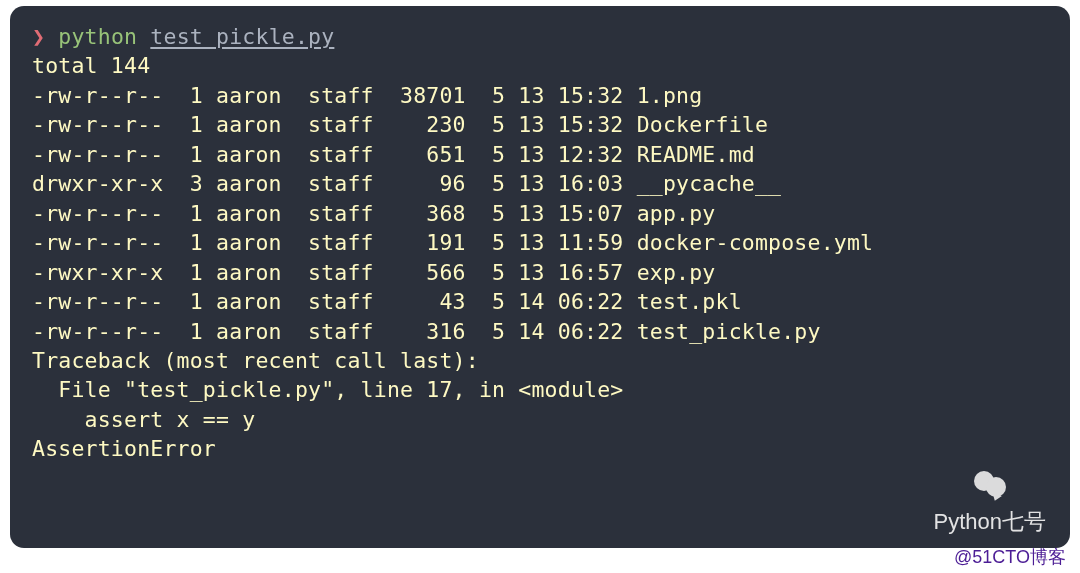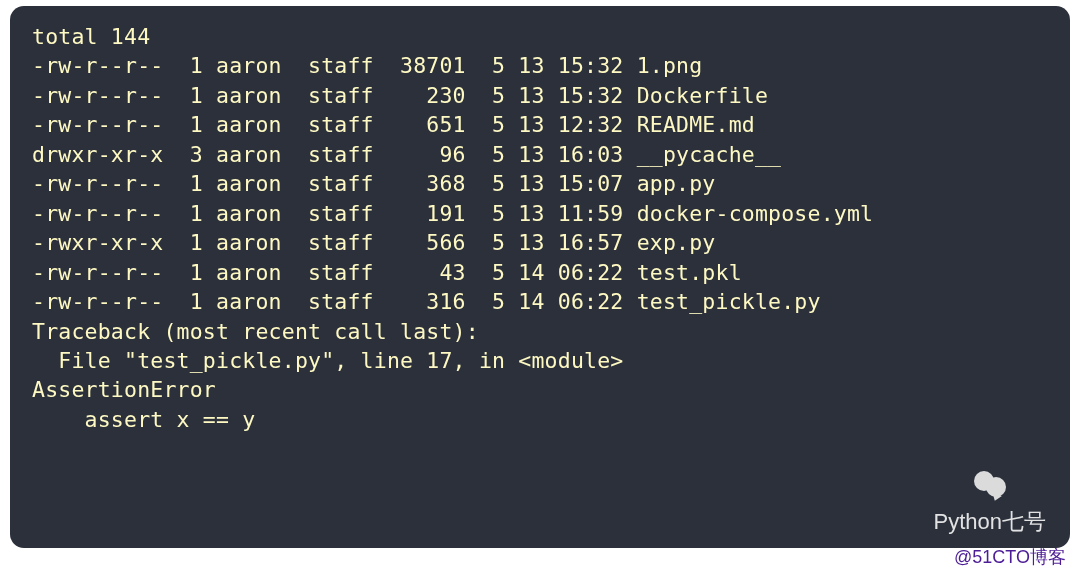--- a/index.html
+++ b/index.html
@@ -70,36 +70,37 @@
     bottom: 4px;
     font-family: Arial, sans-serif;
     font-size: 18px;
     color: #4c1d95;
   }
 </style>
 </head>
 <body>
 
 <div class="terminal">
+  <div class="prompt-line"><span class="prompt-arrow">❯</span> <span class="prompt-cmd">python</span> <span class="prompt-arg">test_pickle.py</span></div>
   <div class="output-line">total 144</div>
   <div id="ls-rows">
       <div class="output-line">-rw-r--r--  1 aaron  staff  38701  5 13 15:32 1.png</div>
       <div class="output-line">-rw-r--r--  1 aaron  staff    230  5 13 15:32 Dockerfile</div>
       <div class="output-line">-rw-r--r--  1 aaron  staff    651  5 13 12:32 README.md</div>
       <div class="output-line">drwxr-xr-x  3 aaron  staff     96  5 13 16:03 __pycache__</div>
       <div class="output-line">-rw-r--r--  1 aaron  staff    368  5 13 15:07 app.py</div>
       <div class="output-line">-rw-r--r--  1 aaron  staff    191  5 13 11:59 docker-compose.yml</div>
       <div class="output-line">-rwxr-xr-x  1 aaron  staff    566  5 13 16:57 exp.py</div>
       <div class="output-line">-rw-r--r--  1 aaron  staff     43  5 14 06:22 test.pkl</div>
       <div class="output-line">-rw-r--r--  1 aaron  staff    316  5 14 06:22 test_pickle.py</div>
     </div>
   <div class="output-line">Traceback (most recent call last):</div>
   <div class="output-line">  File "test_pickle.py", line 17, in &lt;module&gt;</div>
+  <div class="output-line">    assert x == y</div>
   <div class="output-line">AssertionError</div>
-  <div class="output-line">    assert x == y</div>
 </div>
 
 <div class="watermark">
   <span class="wm-icon">
     <span class="wm-dot-a"></span>
       <span class="wm-dot-b"></span>
       <span class="wm-tail"></span>
   </span>
   <span>Python七号</span>
 </div>

